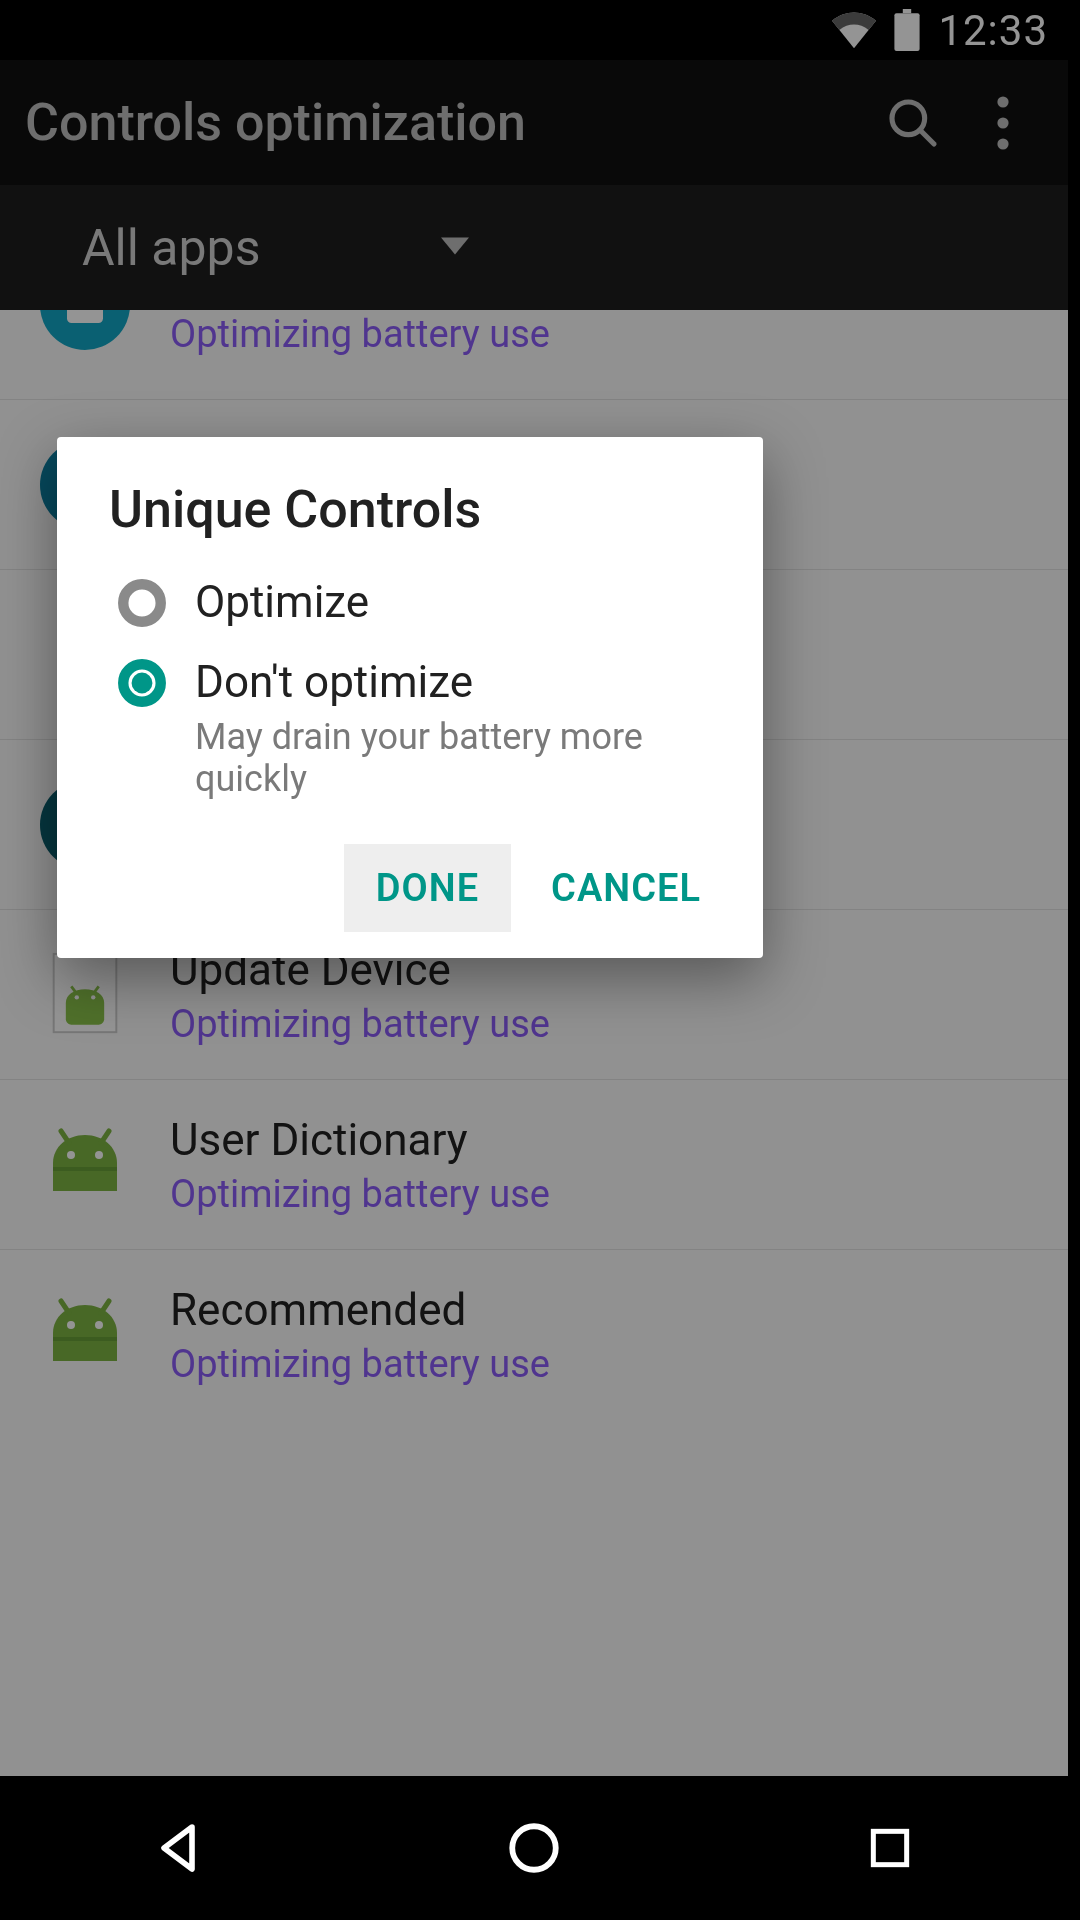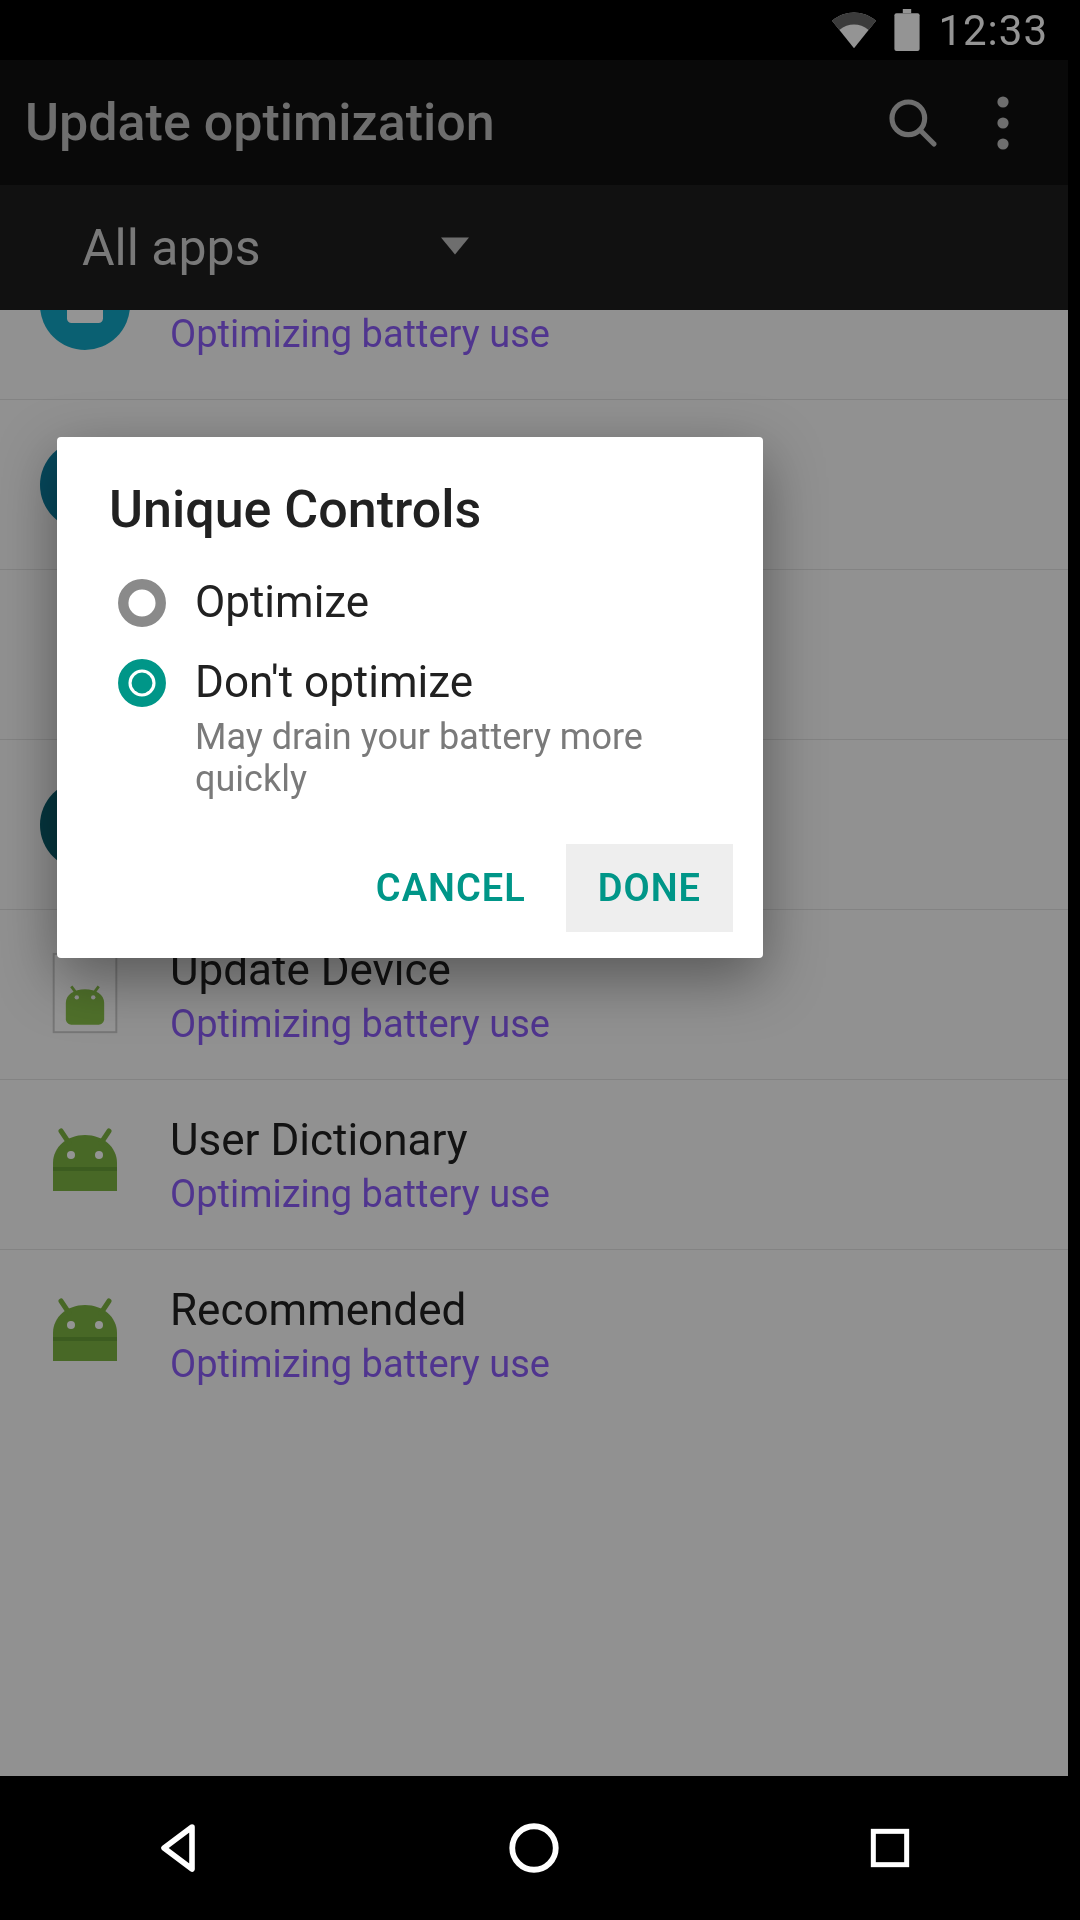--- a/index.html
+++ b/index.html
@@ -69,21 +69,21 @@
     <span class="batt">
       <svg width="26" height="42" viewBox="0 0 12 20">
           <rect x="0" y="2" width="12" height="18" rx="1" fill="#fff"></rect>
           <rect x="4" y="0" width="4" height="2" fill="#fff"></rect>
         </svg>
     </span>
     <span>12:33</span>
   </div>
 
   <div class="appbar">
-    <div class="title">Update optimization</div>
+    <div class="title">Controls optimization</div>
     <div class="iconbtn">
       <svg width="56" height="56" viewBox="0 0 24 24">
           <circle cx="10" cy="10" r="7" fill="none" stroke="#bdbdbd" stroke-width="2.2"></circle>
           <line x1="15" y1="15" x2="21" y2="21" stroke="#bdbdbd" stroke-width="2.2" stroke-linecap="round"></line>
         </svg>
     </div>
     <div class="iconbtn">
       <svg width="36" height="56" viewBox="0 0 6 24">
           <circle cx="3" cy="3" r="2.4" fill="#bdbdbd"></circle>
           <circle cx="3" cy="12" r="2.4" fill="#bdbdbd"></circle>
@@ -221,22 +221,22 @@
             <circle class="radio-inner" cx="12" cy="12" r="5"></circle>
           </svg>
       </span>
       <div class="otexts">
         <div class="o1">Don't optimize</div>
         <div class="o2">May drain your battery more quickly</div>
       </div>
     </div>
 
     <div class="dactions">
+      <div class="btn primary">DONE</div>
       <div class="btn">CANCEL</div>
-      <div class="btn primary">DONE</div>
     </div>
   </div>
 
   <div class="navbar">
     <div class="navbtn">
       <svg width="56" height="56" viewBox="0 0 24 24">
           <path d="M18 3 L6 12 L18 21 Z" fill="none" stroke="#fff" stroke-width="2.4" stroke-linejoin="round"></path>
         </svg>
     </div>
     <div class="navbtn">

